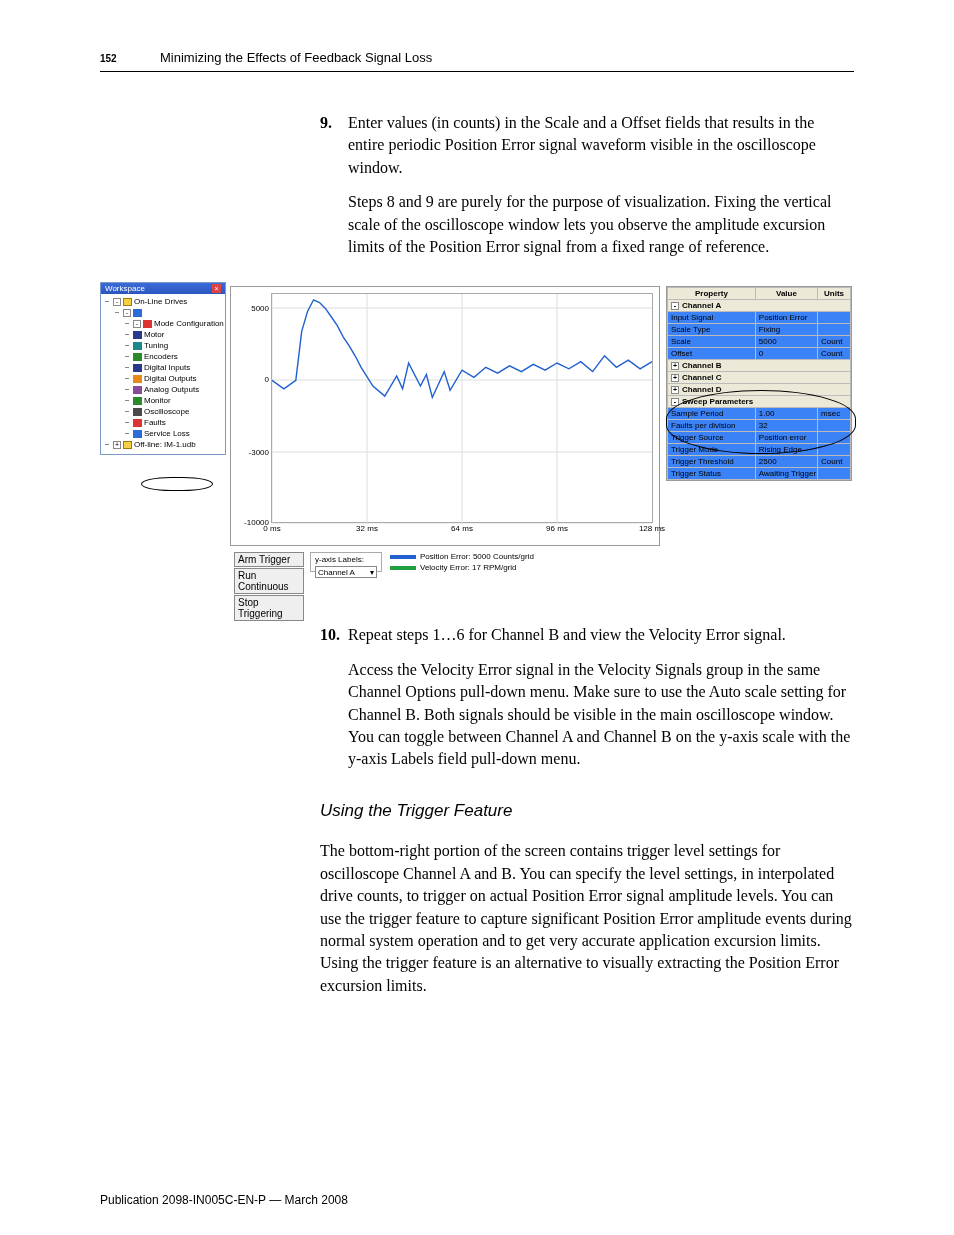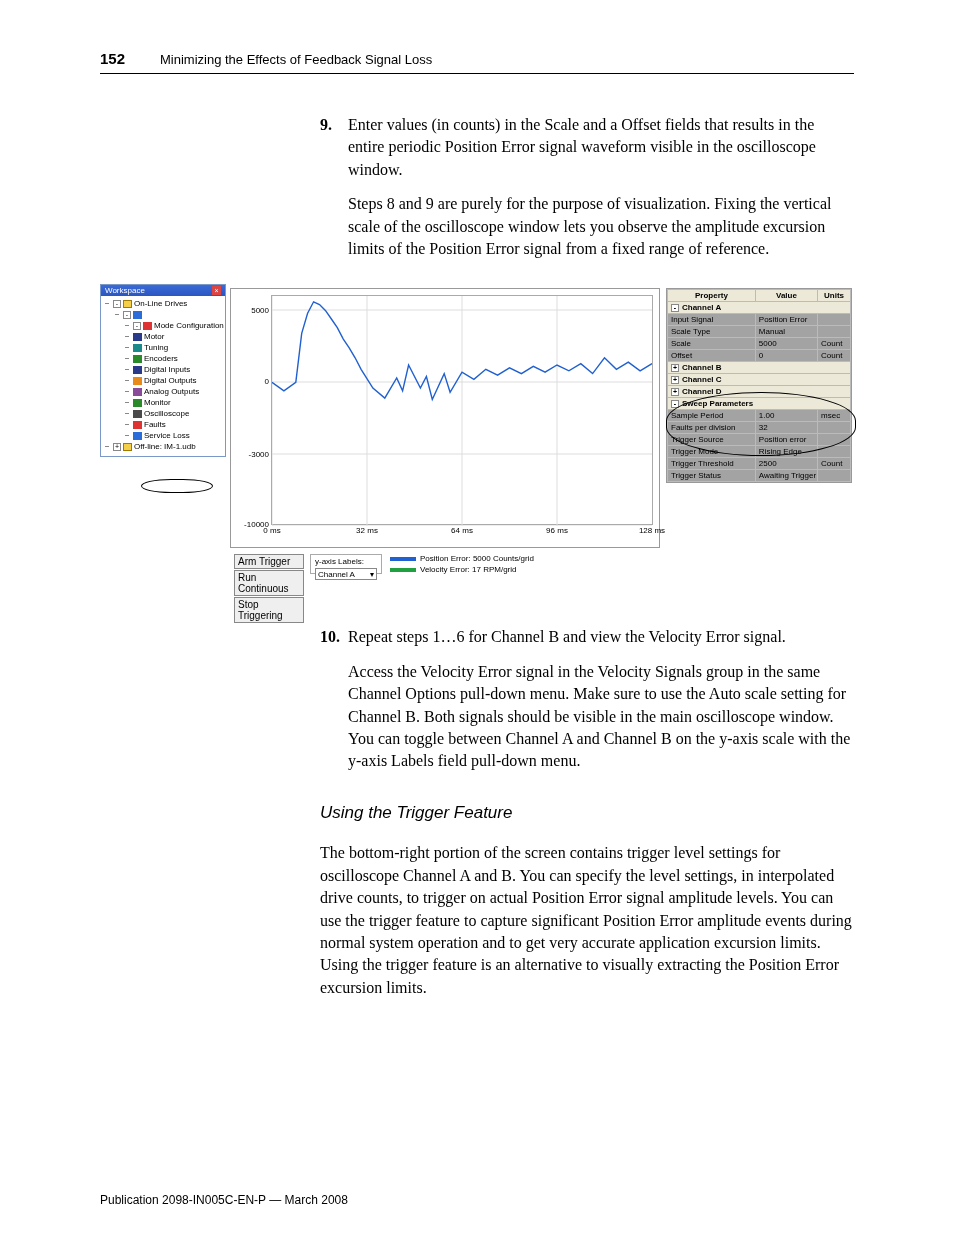--- a/index.html
+++ b/index.html
@@ -19,21 +19,21 @@
   .header-row {
     display: flex;
     align-items: baseline;
     border-bottom: 1.5px solid #000;
     padding-bottom: 6px;
     margin-bottom: 40px;
   }
   .page-num {
     font-family: Arial, Helvetica, sans-serif;
     font-weight: bold;
-    font-size: 15px;
+    font-size: 10px;
     width: 60px;
   }
   .header-title {
     font-family: Arial, Helvetica, sans-serif;
     font-size: 13px;
   }
   .body-text {
     margin-left: 220px;
     font-size: 16px;
     line-height: 1.4;
@@ -164,21 +164,21 @@
   .swatch{ width:26px; height:4px; }
   .sw-blue{ background:#2060d0; }
   .sw-green{ background:#20a040; }
 
   
   .grid {
     position:absolute;
     left:566px; top:4px;
     width:186px;
     border:1px solid #999;
-    background:#a3a3a3;
+    background:#3b82f6;
     font-size:8px;
   }
   .grid table{ border-collapse:collapse; width:100%; table-layout:fixed; }
   .grid th,.grid td{
     border:1px solid #bbb;
     padding:1px 3px;
     height:12px;
     overflow:hidden; white-space:nowrap;
     text-align:left;
   }
@@ -312,21 +312,21 @@
         <tr class="sec">
               <td colspan="3"><span class="exp2">-</span><span>Channel A</span></td>
             </tr>
         <tr>
               <td>Input Signal</td>
               <td>Position Error</td>
               <td></td>
             </tr>
         <tr>
               <td>Scale Type</td>
-              <td>Manual</td>
+              <td>Fixing</td>
               <td></td>
             </tr>
         <tr>
               <td>Scale</td>
               <td>5000</td>
               <td>Count</td>
             </tr>
         <tr>
               <td>Offset</td>
               <td>0</td>

